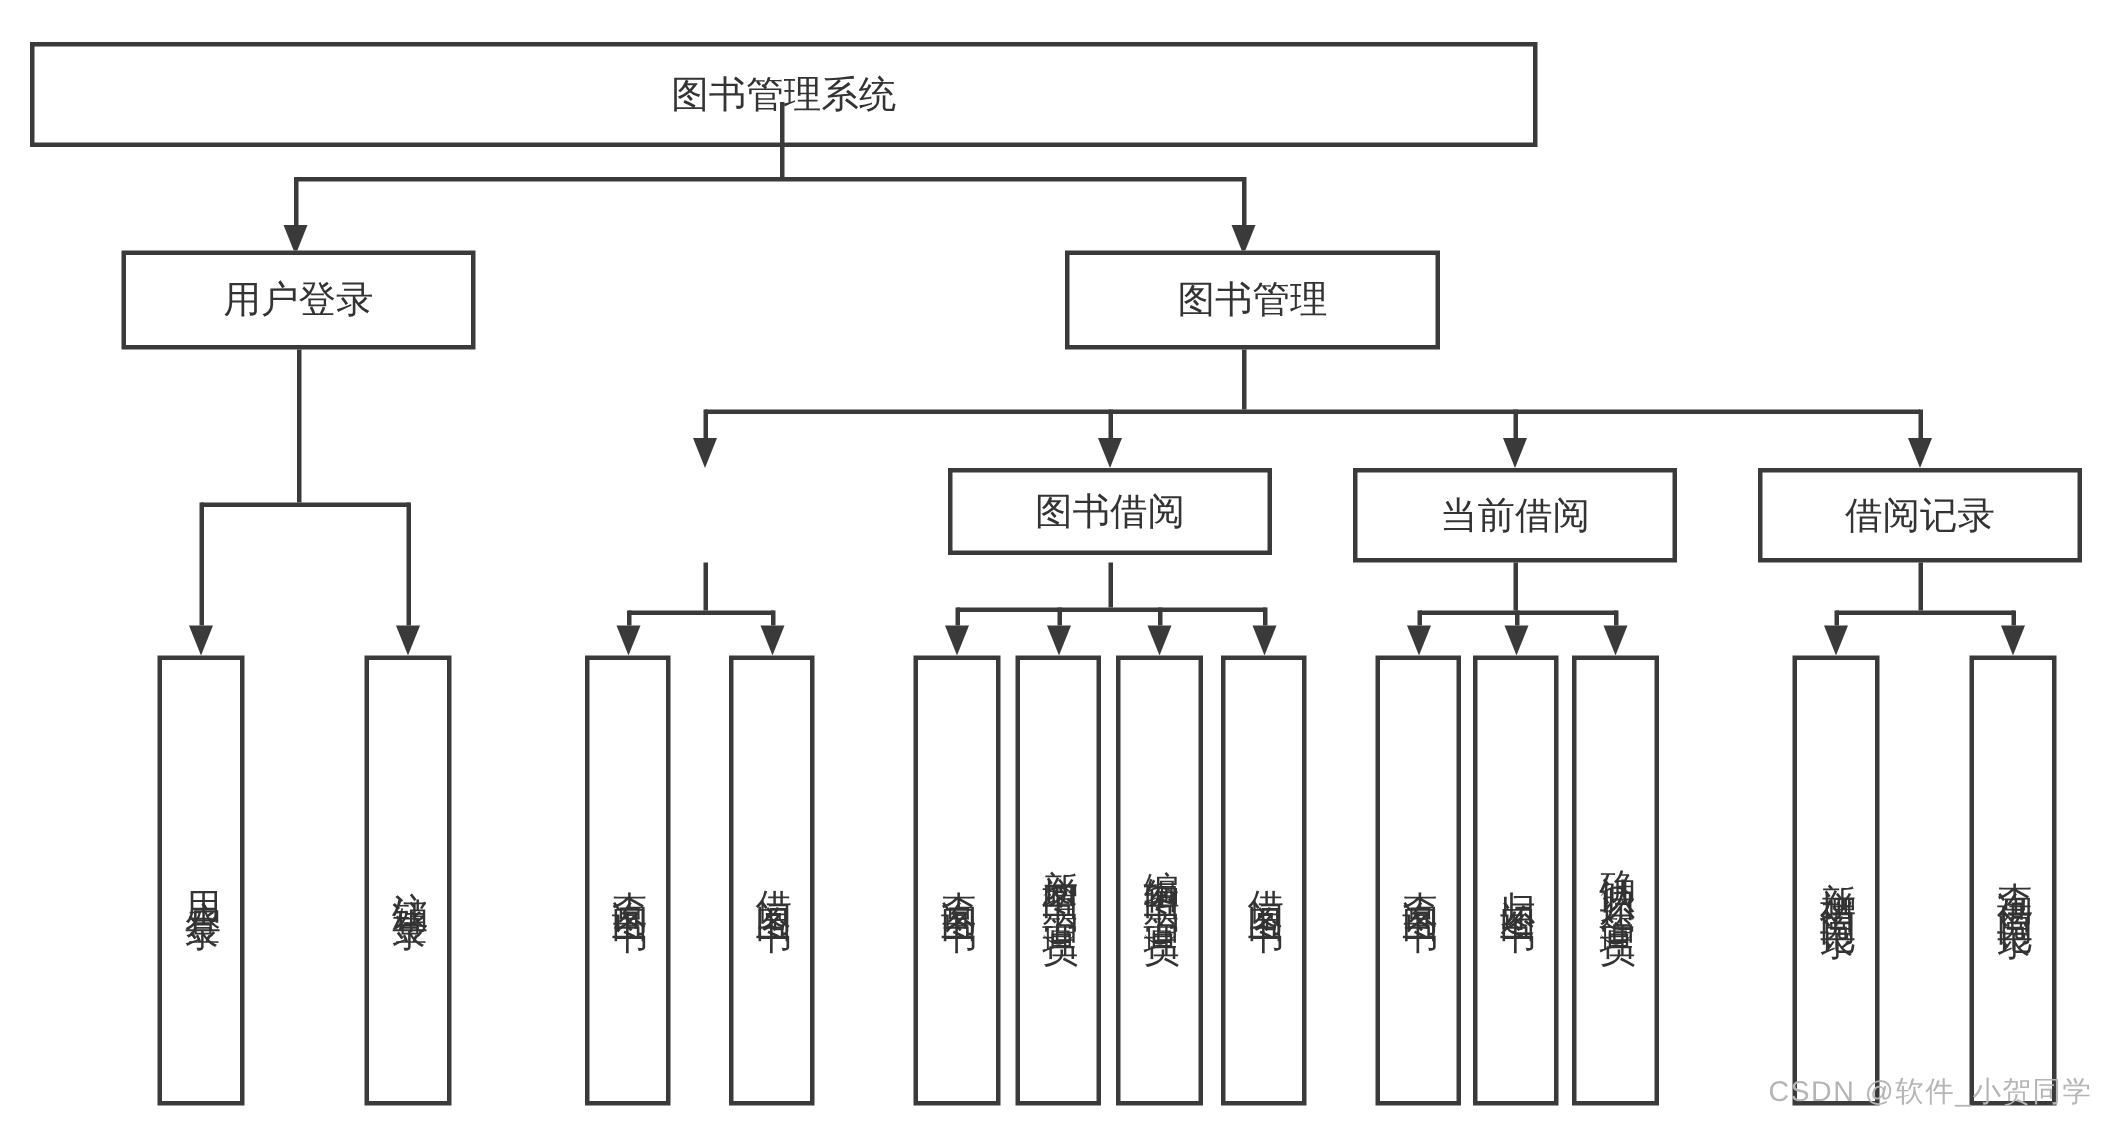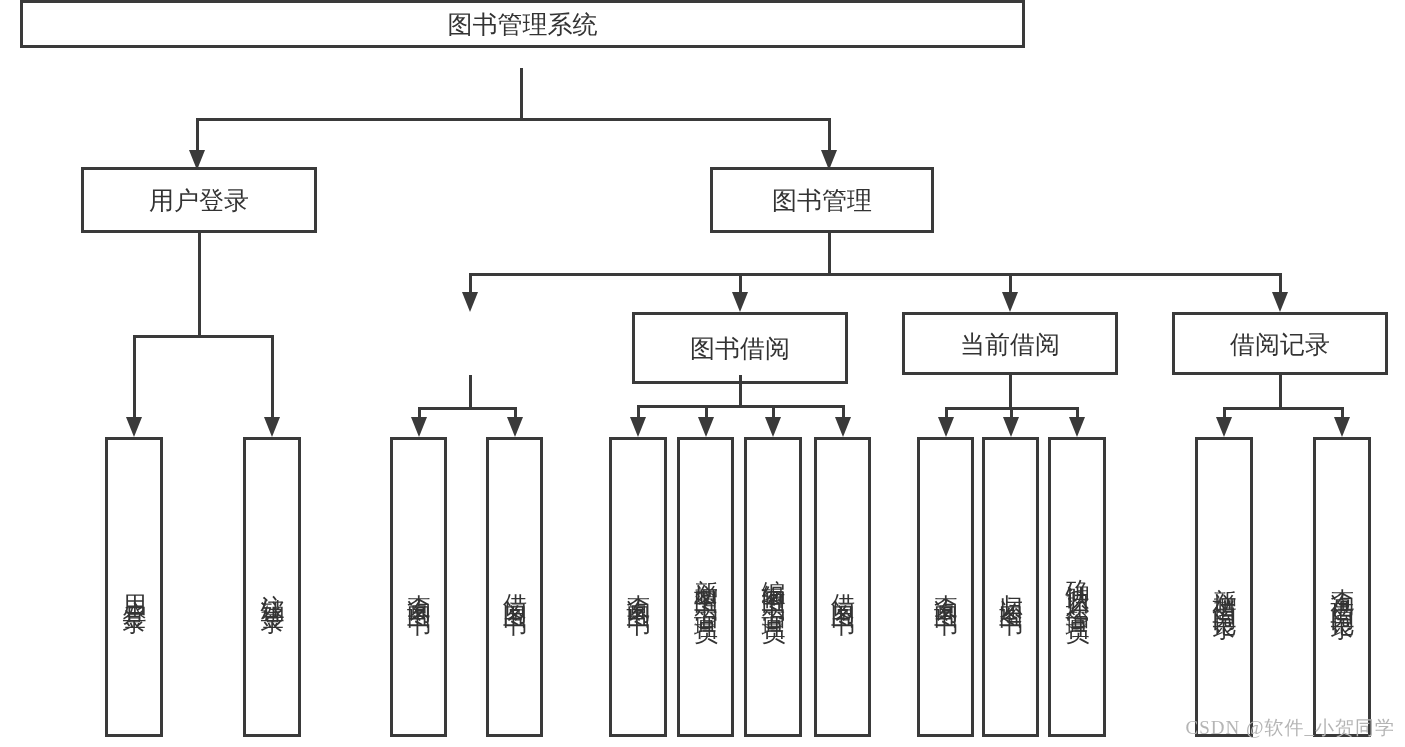--- a/index.html
+++ b/index.html
@@ -46,45 +46,44 @@
     border-right:8px solid transparent;
     border-top:20px solid var(--line);
   }
   .watermark{
     position:absolute;
     right:10px;bottom:6px;
     font-size:19px;
     color:var(--watermark);
     letter-spacing:1px;
     z-index:5;
-    font-family:Liberation Serif, serif;
   }
 </style>
 </head>
 <body>
 
 <div class="diagram">
 
-  <div class="node" style="left:20px;top:0;width:1005px;height:48px">
+  <div class="node" style="left:20px;top:28px;width:1005px;height:70px">
     <span>图书管理系统</span>
   </div>
 
   <div>
     <div class="vline" style="left:520px;top:68px;height:50px"></div>
     <div class="hline" style="left:197px;top:118px;width:633px"></div>
     <div class="vline" style="left:196px;top:118px;height:32px"></div>
     <div class="arrowhead" style="left:189px;top:150px"></div>
     <div class="vline" style="left:828px;top:118px;height:32px"></div>
     <div class="arrowhead" style="left:821px;top:150px"></div>
   </div>
 
   <div class="node" style="left:81px;top:167px;width:236px;height:66px">
     <span>用户登录</span>
   </div>
-  <div class="node" style="left:710px;top:167px;width:224px;height:66px">
+  <div class="node" style="left:710px;top:167px;width:250px;height:66px">
     <span>图书管理</span>
   </div>
 
   <div>
     <div class="vline" style="left:198px;top:233px;height:102px"></div>
     <div class="hline" style="left:134px;top:335px;width:139px"></div>
     <div class="vline" style="left:133px;top:335px;height:82px"></div>
     <div class="arrowhead" style="left:126px;top:417px"></div>
     <div class="vline" style="left:271px;top:335px;height:82px"></div>
     <div class="arrowhead" style="left:264px;top:417px"></div>
@@ -96,21 +95,21 @@
     <div class="vline" style="left:469px;top:273px;height:19px"></div>
     <div class="arrowhead" style="left:462px;top:292px"></div>
     <div class="vline" style="left:739px;top:273px;height:19px"></div>
     <div class="arrowhead" style="left:732px;top:292px"></div>
     <div class="vline" style="left:1009px;top:273px;height:19px"></div>
     <div class="arrowhead" style="left:1002px;top:292px"></div>
     <div class="vline" style="left:1279px;top:273px;height:19px"></div>
     <div class="arrowhead" style="left:1272px;top:292px"></div>
   </div>
 
-  <div class="node" style="left:632px;top:312px;width:216px;height:72px">
+  <div class="node" style="left:632px;top:312px;width:216px;height:58px">
     <span>图书借阅</span>
   </div>
   <div class="node" style="left:1172px;top:312px;width:216px;height:63px">
     <span>借阅记录</span>
   </div>
   <div class="node" style="left:902px;top:312px;width:216px;height:63px">
     <span>当前借阅</span>
   </div>
 
   <div>

